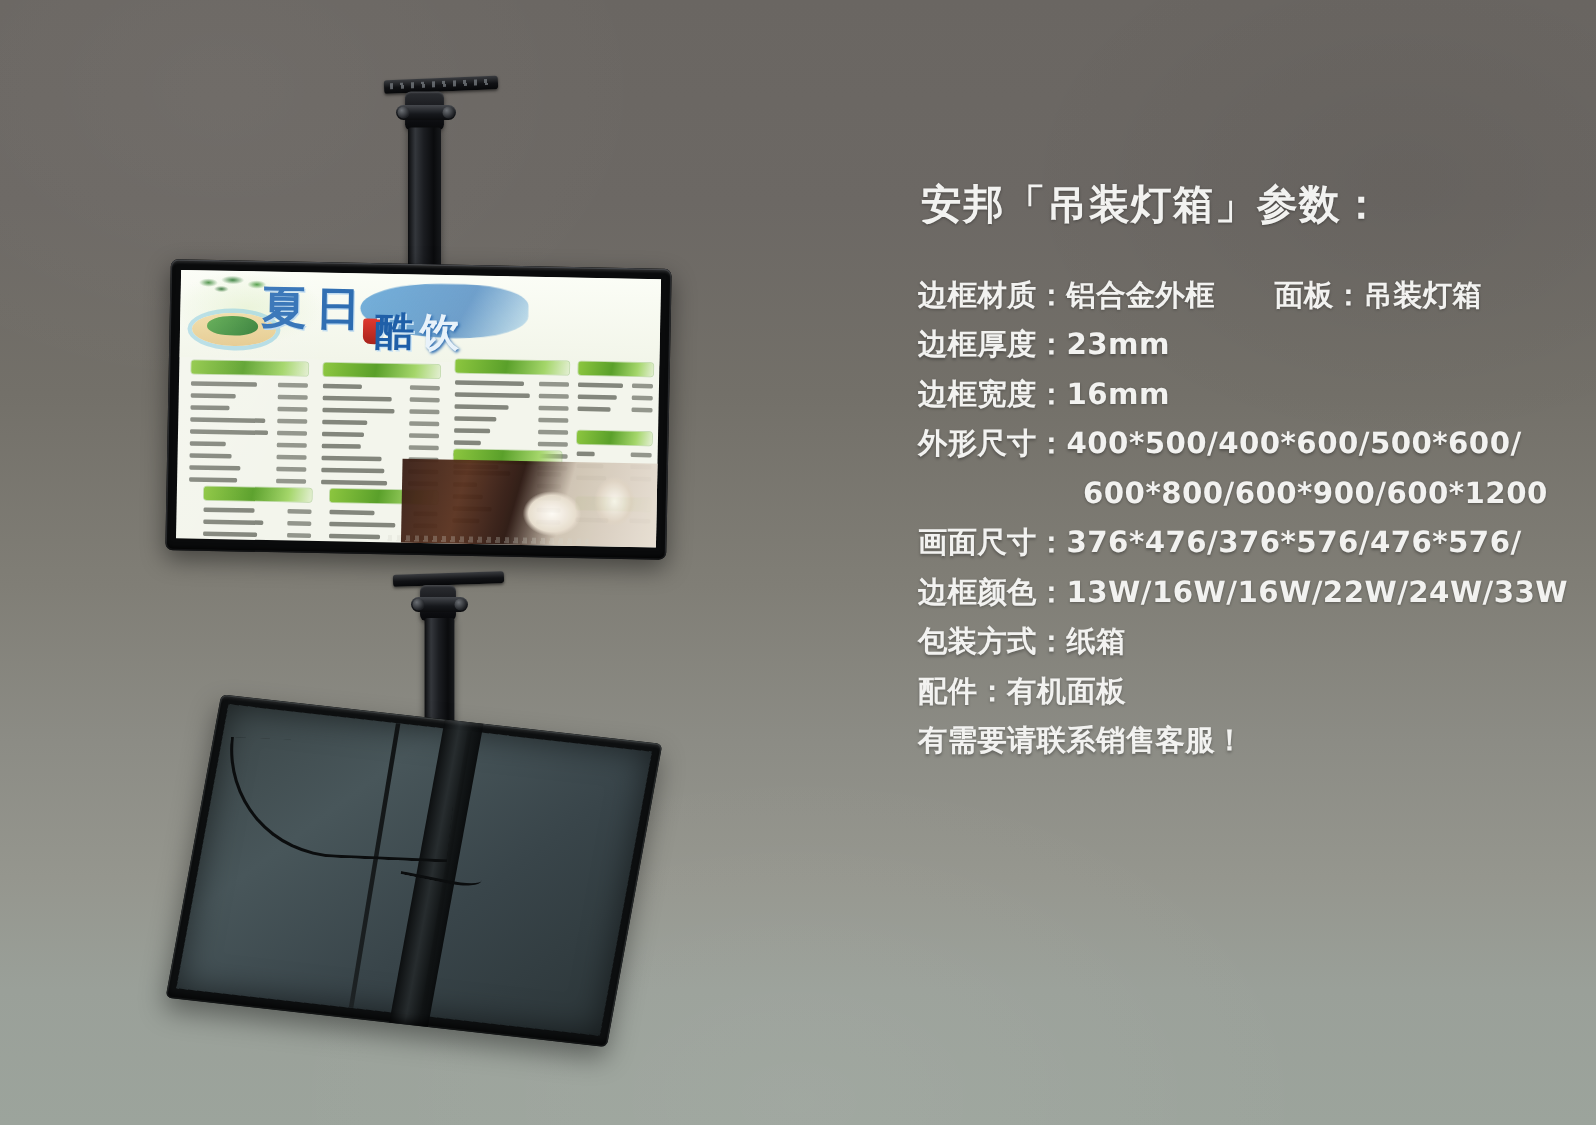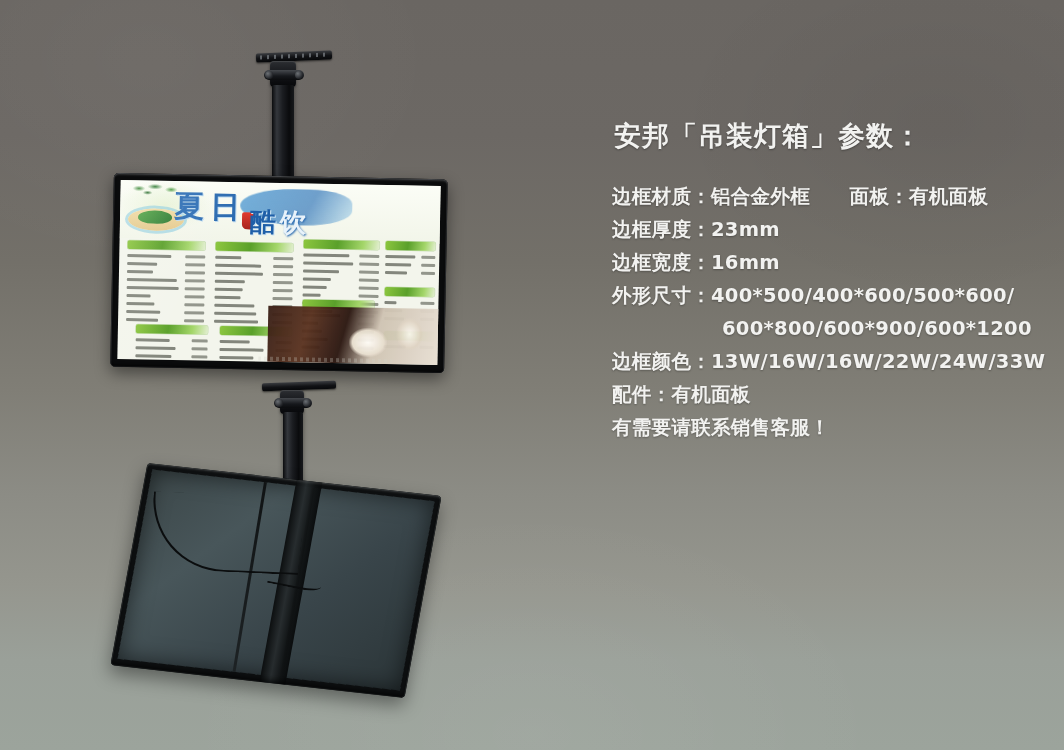--- a/index.html
+++ b/index.html
@@ -543,24 +543,26 @@
       <div class="vesa-bar"></div>
       <div class="cable"></div>
       <div class="cable2"></div>
       <div class="back-frame-bevel"></div>
     </div>
   </div>
 
   <div id="specs">
     <div id="spec-title">安邦「吊装灯箱」参数：</div>
     <div id="spec-lines">
-        <div class="spec-line">边框材质：铝合金外框　　面板：有机面板</div>
+        <div class="spec-line">边框材质：铝合金外框　　面板：吊装灯箱</div>
         <div class="spec-line">边框厚度：23mm</div>
         <div class="spec-line">边框宽度：16mm</div>
         <div class="spec-line">外形尺寸：400*500/400*600/500*600/</div>
         <div class="spec-line cont">600*800/600*900/600*1200</div>
+        <div class="spec-line">画面尺寸：376*476/376*576/476*576/</div>
         <div class="spec-line">边框颜色：13W/16W/16W/22W/24W/33W</div>
+        <div class="spec-line">包装方式：纸箱</div>
         <div class="spec-line">配件：有机面板</div>
         <div class="spec-line">有需要请联系销售客服！</div>
       </div>
   </div>
 
 </div>
 
 </body></html>

